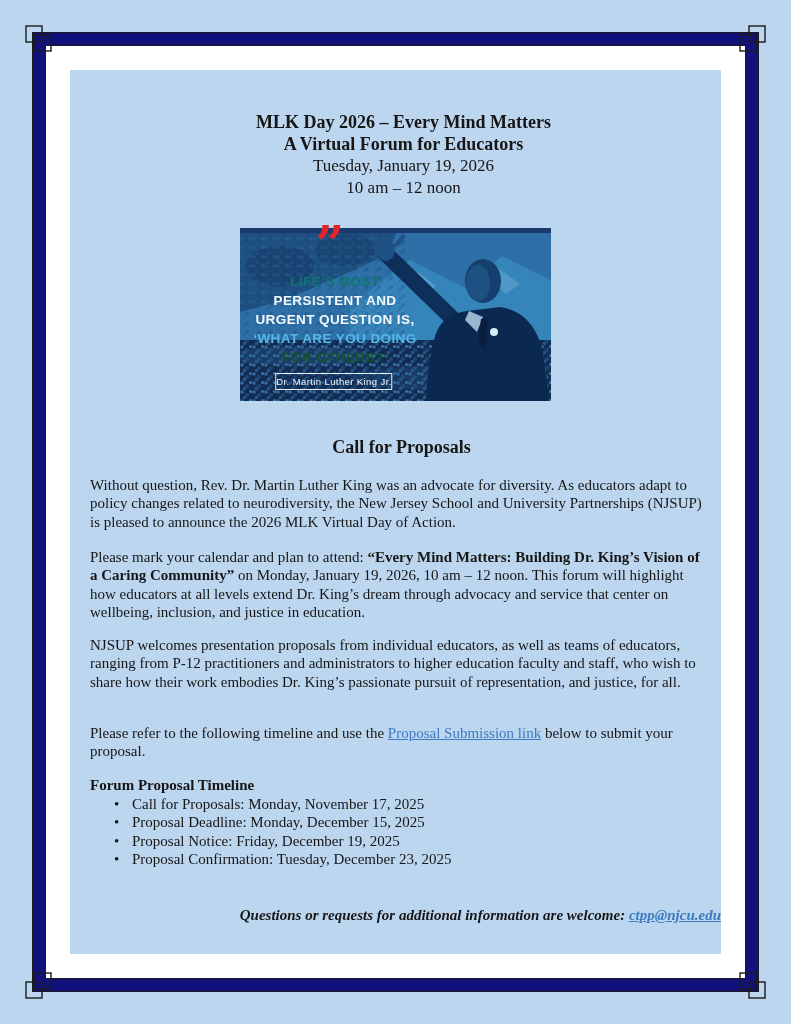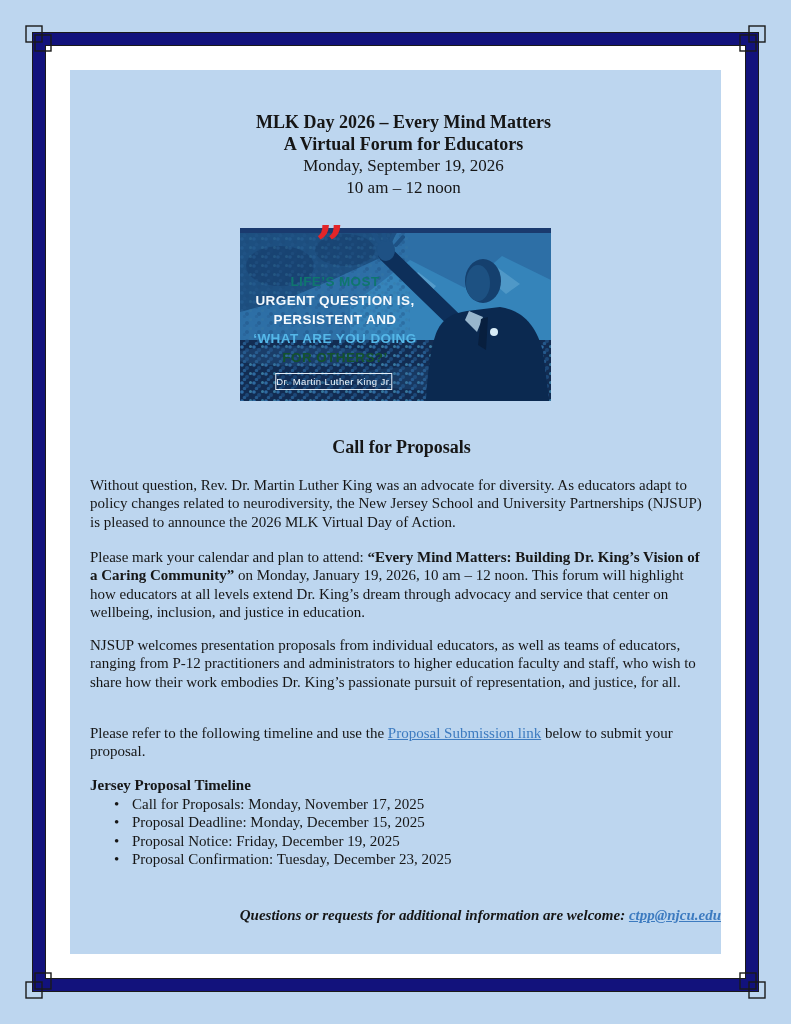--- a/index.html
+++ b/index.html
@@ -86,21 +86,21 @@
         <rect x="35" y="973" width="16" height="16"></rect>
 
       <rect x="749" y="982" width="16" height="16"></rect>
         <rect x="740" y="973" width="16" height="16"></rect>
     </g>
   </svg>
 
   <div class="abs title-block">
     <div class="title-bold">MLK Day 2026 – Every Mind Matters</div>
     <div class="title-bold">A Virtual Forum for Educators</div>
-    <div class="title-reg">Monday, September 19, 2026</div>
+    <div class="title-reg">Tuesday, January 19, 2026</div>
     <div class="title-reg">10 am – 12 noon</div>
   </div>
 
   <div class="abs hero">
     <svg width="311" height="173" viewBox="0 0 311 173">
       <defs>
         <pattern id="crowdDots" width="12" height="9" patternUnits="userSpaceOnUse">
           <circle cx="2" cy="2" r="1.8" fill="#2E6BA2"></circle>
           <circle cx="7" cy="5" r="2" fill="#1C4878"></circle>
           <circle cx="10.5" cy="1.5" r="1.5" fill="#38799F"></circle>
@@ -134,39 +134,39 @@
         <polygon points="229,83 243,89 237,104 225,92" fill="#BCD9EC" opacity="0.8"></polygon>
         <polygon points="241,91 248,89 246,122 238,117" fill="#081F3E"></polygon>
         <circle cx="254" cy="104" r="4" fill="#D8ECF7"></circle>
       </g>
 
       <rect x="0" y="0" width="311" height="5" fill="#1A3A6E"></rect>
     </svg>
     <div class="hero-quote" style="color:#E32529">”</div>
     <div class="hero-text">
       <div style="color:#0f766e">LIFE’S MOST</div>
+      <div style="color:#F4F9FD">PERSISTENT AND</div>
       <div style="color:#F4F9FD">URGENT QUESTION IS,</div>
-      <div style="color:#F4F9FD">PERSISTENT AND</div>
       <div style="color:#55B8E9">‘WHAT ARE YOU DOING</div>
       <div style="color:#14532d">FOR OTHERS?’</div>
     </div>
     <div class="hero-attr" style="color:#EEF6FC">Dr. Martin Luther King Jr.</div>
   </div>
 
   <div class="abs section-heading">Call for Proposals</div>
 
   <div class="abs para p1">Without question, Rev. Dr. Martin Luther King was an advocate for diversity. As educators adapt to policy changes related to neurodiversity, the New Jersey School and University Partnerships (NJSUP) is pleased to announce the 2026 MLK Virtual Day of Action.</div>
 
   <div class="abs para p2"><span>Please mark your calendar and plan to attend: </span><span style="font-weight:bold">“Every Mind Matters: Building Dr. King’s Vision of a Caring Community”</span><span> on Monday, January 19, 2026, 10 am – 12 noon. This forum will highlight how educators at all levels extend Dr. King’s dream through advocacy and service that center on wellbeing, inclusion, and justice in education.</span></div>
 
   <div class="abs para p3">NJSUP welcomes presentation proposals from individual educators, as well as teams of educators, ranging from P-12 practitioners and administrators to higher education faculty and staff, who wish to share how their work embodies Dr. King’s passionate pursuit of representation, and justice, for all.</div>
 
   <div class="abs para p4"><span>Please refer to the following timeline and use the </span><span class="doc-link" style="color:#3D7BC0">Proposal Submission link</span><span> below to submit your proposal.</span></div>
 
-  <div class="abs timeline-heading">Jersey Proposal Timeline</div>
+  <div class="abs timeline-heading">Forum Proposal Timeline</div>
 
   <div class="abs timeline">
     <div class="li">Call for Proposals: Monday, November 17, 2025</div>
     <div class="li">Proposal Deadline: Monday, December 15, 2025</div>
     <div class="li">Proposal Notice: Friday, December 19, 2025</div>
     <div class="li">Proposal Confirmation: Tuesday, December 23, 2025</div>
   </div>
 
   <div class="abs footer-line"><span>Questions or requests for additional information are welcome: </span><span class="doc-link" style="color:#3D7BC0">ctpp@njcu.edu</span></div>
 

